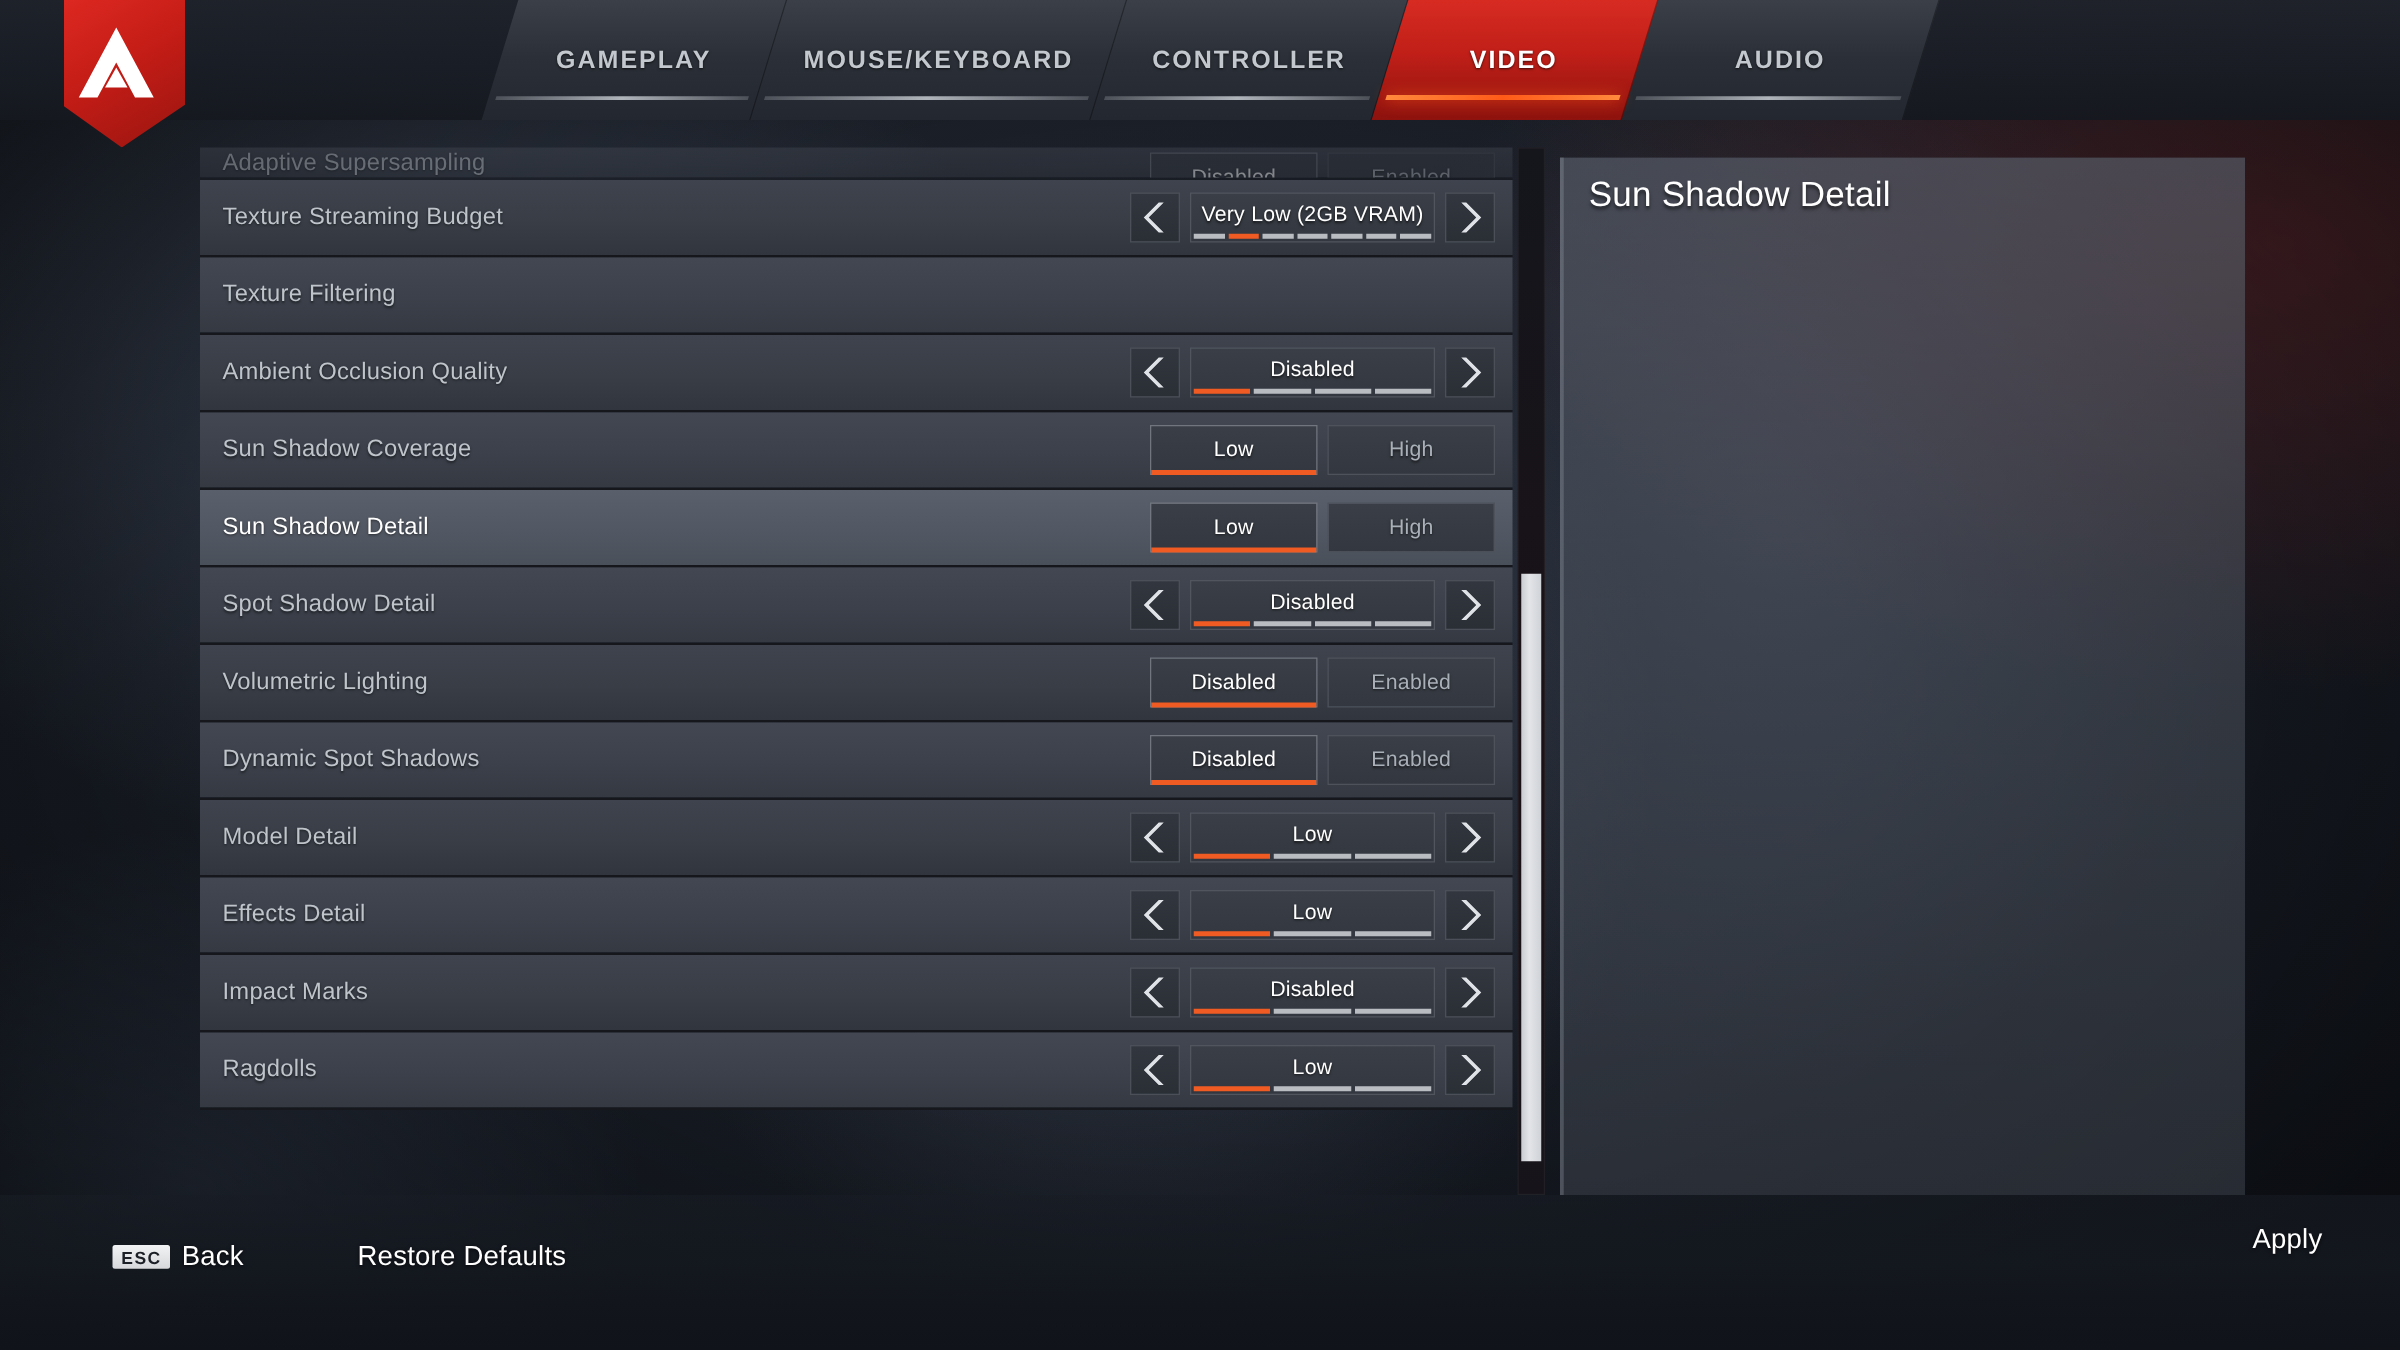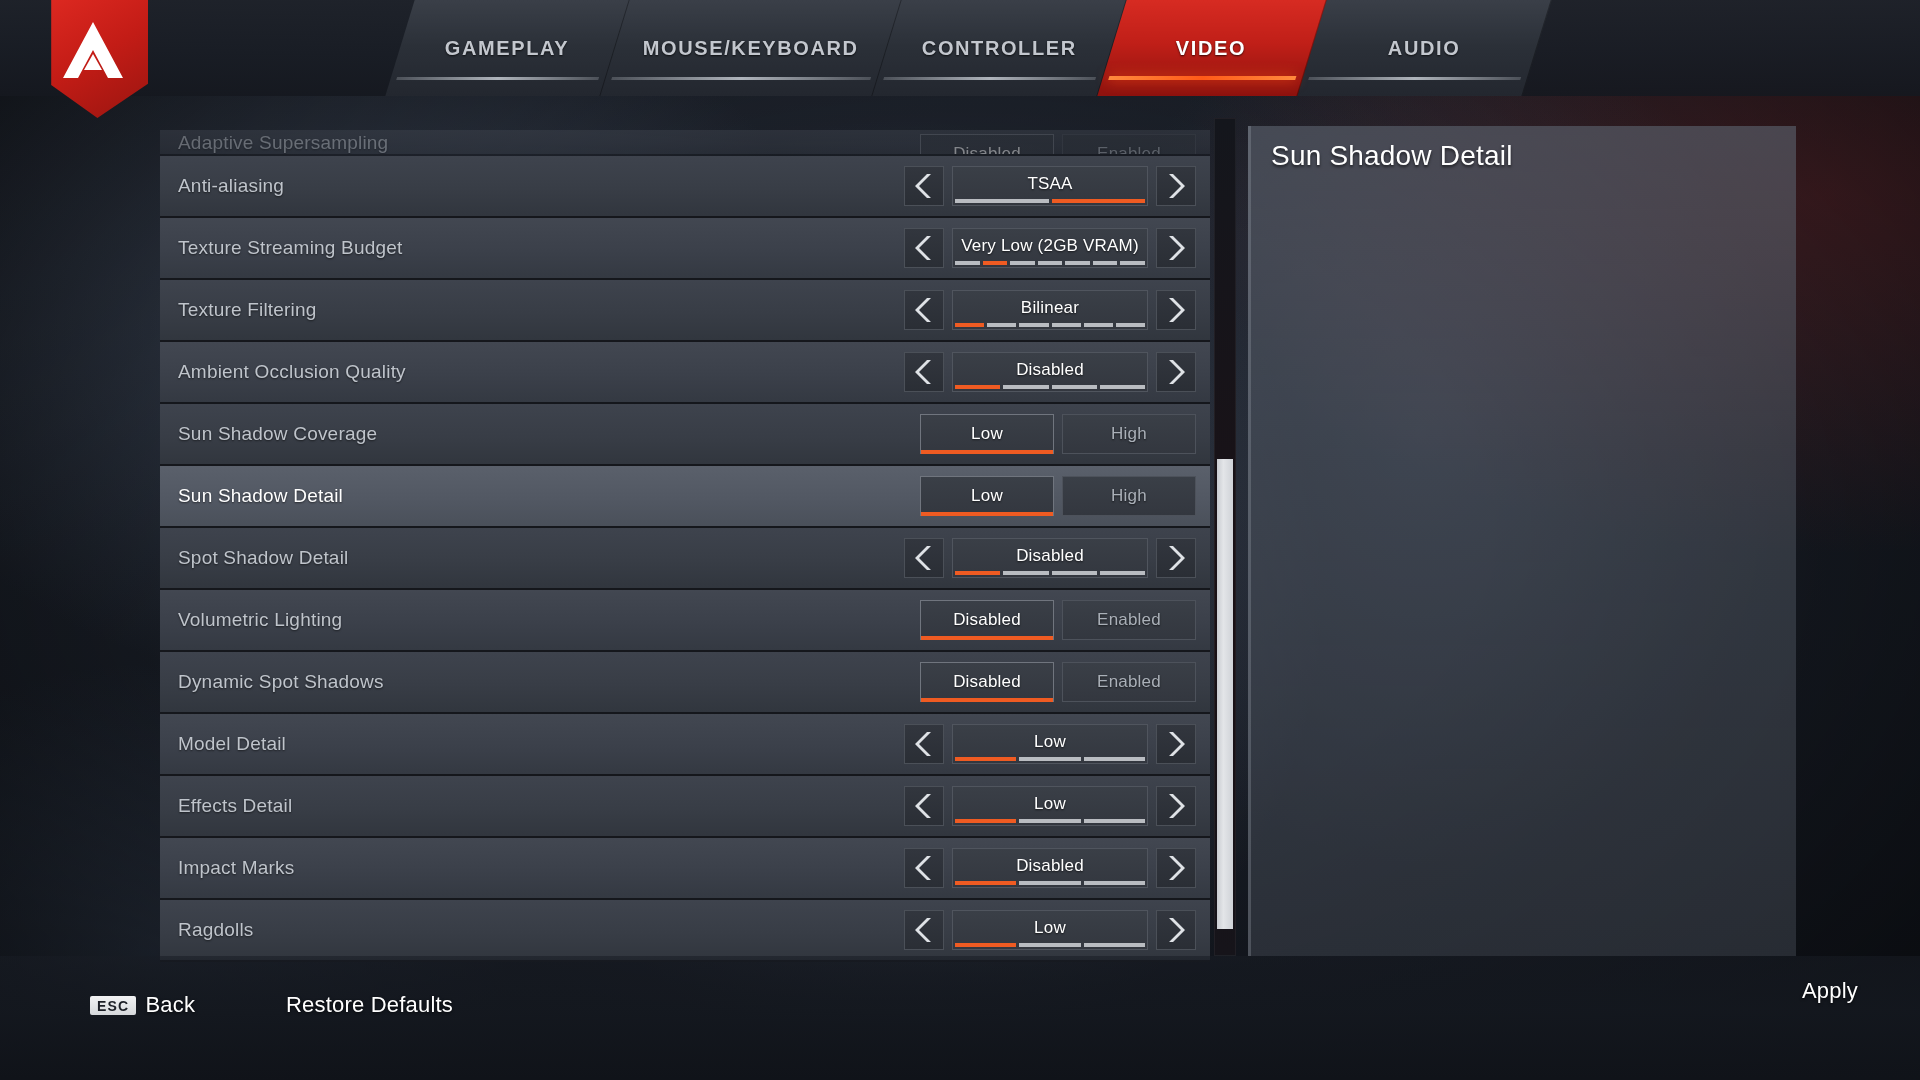--- a/index.html
+++ b/index.html
@@ -88,21 +88,20 @@
   }
   .row:nth-child(even) {
     background:linear-gradient(180deg,#3e434d 0%,#383d46 55%,#31363e 100%);
   }
   .row.selected {
     background:linear-gradient(180deg,#5a606b 0%,#525863 55%,#4a505a 100%);
   }
   .row.clipped {
     height:26px; overflow:hidden; align-items:flex-end;
     opacity:.45;
-    margin-top:12px;
   }
   .row .label {
     font-size:19px; color:#bfc4cb; letter-spacing:.2px;
     text-shadow:0 1px 2px rgba(0,0,0,.55);
     flex:0 0 auto;
   }
   .row.selected .label { color:#ffffff; }
   .row .ctrl {
     position:absolute; right:14px; top:50%; transform:translateY(-50%);
     display:flex; align-items:center; gap:8px;
@@ -242,42 +241,20 @@
           <div class="opt on">
             <span class="otext">Disabled</span>
           </div>
           <div class="opt">
             <span class="otext">Enabled</span>
           </div>
         </div>
       </div>
     </div>
     <div class="row">
-      <div class="label">Anti-aliasing</div>
-      <div class="ctrl">
-        <div class="arrow">
-          <svg width="20" height="26" viewBox="0 0 20 26">
-            <path d="M17 1 L5 13 L17 25 L13 25 L1 13 L13 1 Z" fill="#dfe2e6"></path>
-          </svg>
-        </div>
-        <div class="valfield">
-          <span class="vtext">TSAA</span>
-          <div class="segbar">
-            <span class="seg"></span>
-            <span class="seg on"></span>
-          </div>
-        </div>
-        <div class="arrow">
-          <svg width="20" height="26" viewBox="0 0 20 26">
-            <path d="M3 1 L15 13 L3 25 L7 25 L19 13 L7 1 Z" fill="#dfe2e6"></path>
-          </svg>
-        </div>
-      </div>
-    </div>
-    <div class="row">
       <div class="label">Texture Streaming Budget</div>
       <div class="ctrl">
         <div class="arrow">
           <svg width="20" height="26" viewBox="0 0 20 26">
             <path d="M17 1 L5 13 L17 25 L13 25 L1 13 L13 1 Z" fill="#dfe2e6"></path>
           </svg>
         </div>
         <div class="valfield">
           <span class="vtext">Very Low (2GB VRAM)</span>
           <div class="segbar">
@@ -292,43 +269,20 @@
         </div>
         <div class="arrow">
           <svg width="20" height="26" viewBox="0 0 20 26">
             <path d="M3 1 L15 13 L3 25 L7 25 L19 13 L7 1 Z" fill="#dfe2e6"></path>
           </svg>
         </div>
       </div>
     </div>
     <div class="row">
       <div class="label">Texture Filtering</div>
-      <div class="ctrl">
-        <div class="arrow">
-          <svg width="20" height="26" viewBox="0 0 20 26">
-            <path d="M17 1 L5 13 L17 25 L13 25 L1 13 L13 1 Z" fill="#dfe2e6"></path>
-          </svg>
-        </div>
-        <div class="valfield">
-          <span class="vtext">Bilinear</span>
-          <div class="segbar">
-            <span class="seg on"></span>
-            <span class="seg"></span>
-            <span class="seg"></span>
-            <span class="seg"></span>
-            <span class="seg"></span>
-            <span class="seg"></span>
-          </div>
-        </div>
-        <div class="arrow">
-          <svg width="20" height="26" viewBox="0 0 20 26">
-            <path d="M3 1 L15 13 L3 25 L7 25 L19 13 L7 1 Z" fill="#dfe2e6"></path>
-          </svg>
-        </div>
-      </div>
     </div>
     <div class="row">
       <div class="label">Ambient Occlusion Quality</div>
       <div class="ctrl">
         <div class="arrow">
           <svg width="20" height="26" viewBox="0 0 20 26">
             <path d="M17 1 L5 13 L17 25 L13 25 L1 13 L13 1 Z" fill="#dfe2e6"></path>
           </svg>
         </div>
         <div class="valfield">

